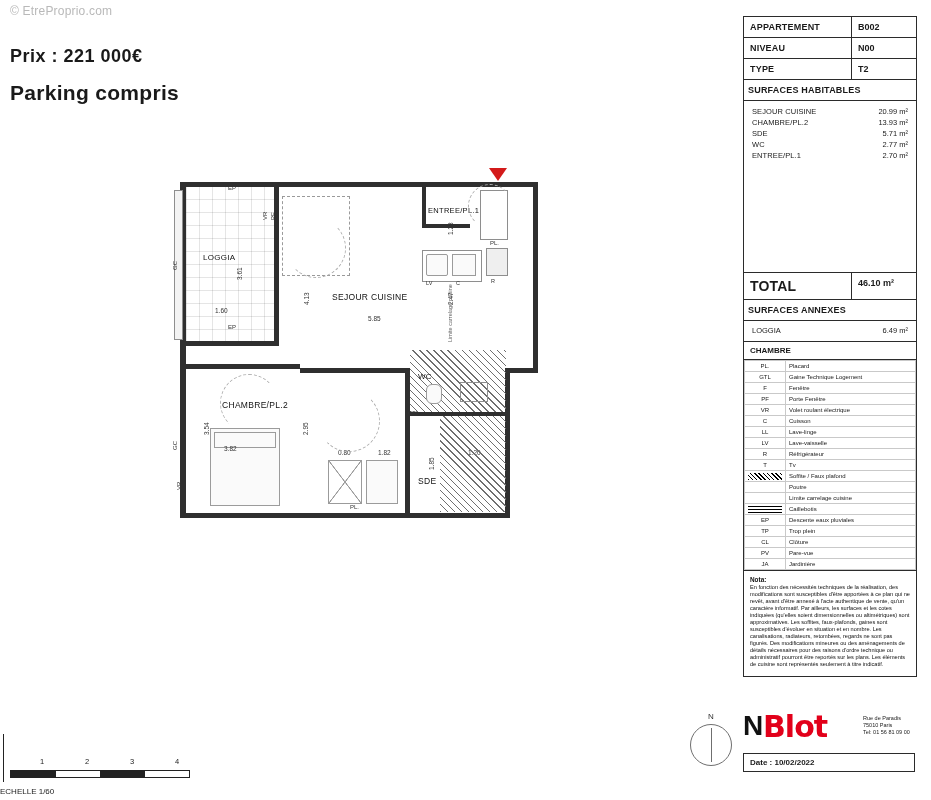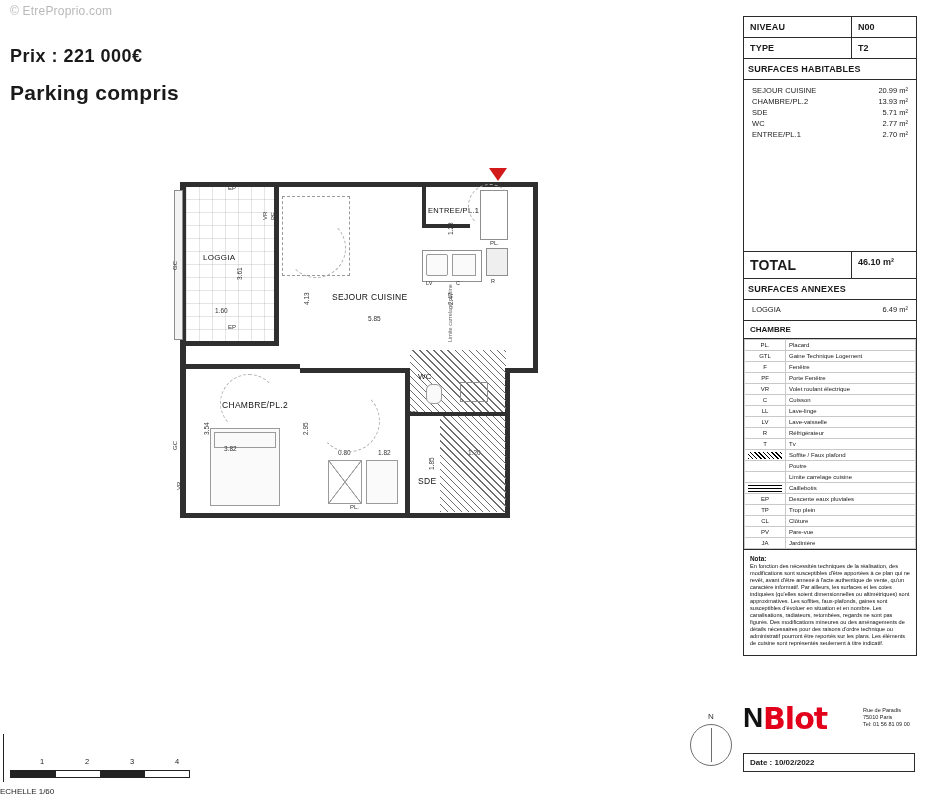--- a/index.html
+++ b/index.html
@@ -105,36 +105,40 @@
 
   .logoblock{position:absolute;left:743px;bottom:28px;width:172px;}
   .logorow{display:flex;align-items:flex-start;gap:4px;position:relative;height:36px;}
   .logo-n{font-size:28px;font-weight:bold;color:#111;letter-spacing:-1px;line-height:30px;}
   .logo-blot{
     position:absolute;left:20px;top:0px;
     font-size:30px;font-weight:bold;color:#e2001a;line-height:32px;letter-spacing:-1px;
     font-family:"DejaVu Sans", sans-serif;
   }
   .logo-addr{position:absolute;left:120px;top:4px;font-size:5.5px;line-height:7px;color:#222;}
-  .datewrap{border:1px solid #2b2b2b;padding:4px 6px;font-size:8px;font-weight:bold;margin-top:14px;}
+  .datewrap{border:1px solid #2b2b2b;padding:4px 6px;font-size:8px;font-weight:bold;margin-top:6px;}
 </style>
 </head>
 <body>
 
 <div class="watermark">
   <span>© EtreProprio.com</span>
 </div>
 
 <div class="price">
   <span>Prix :</span>
   <span class="val">221 000€</span>
 </div>
 <div class="parking">Parking compris</div>
 
 <div class="panel">
+  <div class="prow">
+    <div class="pk">APPARTEMENT</div>
+    <div class="pv">B002</div>
+  </div>
   <div class="prow">
     <div class="pk">NIVEAU</div>
     <div class="pv">N00</div>
   </div>
   <div class="prow">
     <div class="pk">TYPE</div>
     <div class="pv">T2</div>
   </div>
 
   <div class="phead">SURFACES HABITABLES</div>

